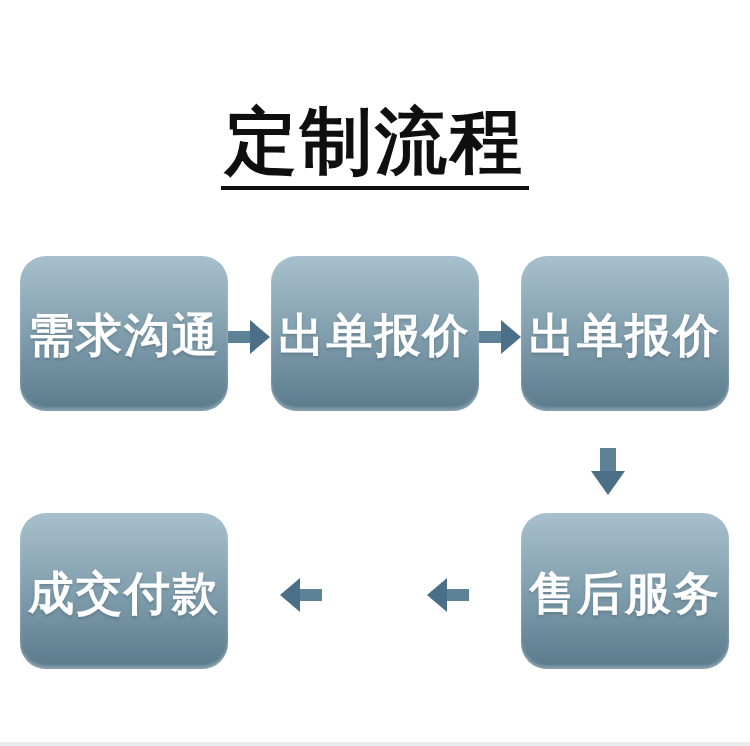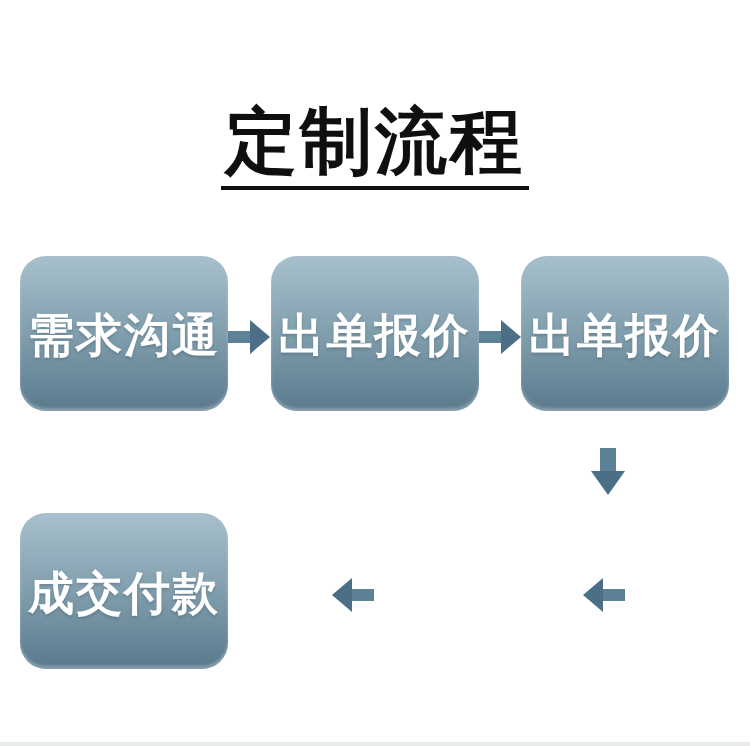--- a/index.html
+++ b/index.html
@@ -149,17 +149,20 @@
         <rect class="shaft" x="0" y="11" width="24" height="12"></rect>
         <polygon class="head" points="22,0 42,17 22,34"></polygon>
       </svg>
     </div>
     <div class="gap">
       <svg class="arrow-h flip" width="42" height="34" viewBox="0 0 42 34">
         <rect class="shaft" x="0" y="11" width="24" height="12"></rect>
         <polygon class="head" points="22,0 42,17 22,34"></polygon>
       </svg>
     </div>
+    <div class="box">
+      <span class="box-label">售后服务</span>
+    </div>
   </div>
 
 </div>
 
 <div class="bottom-strip"></div>
 
 </body></html>

